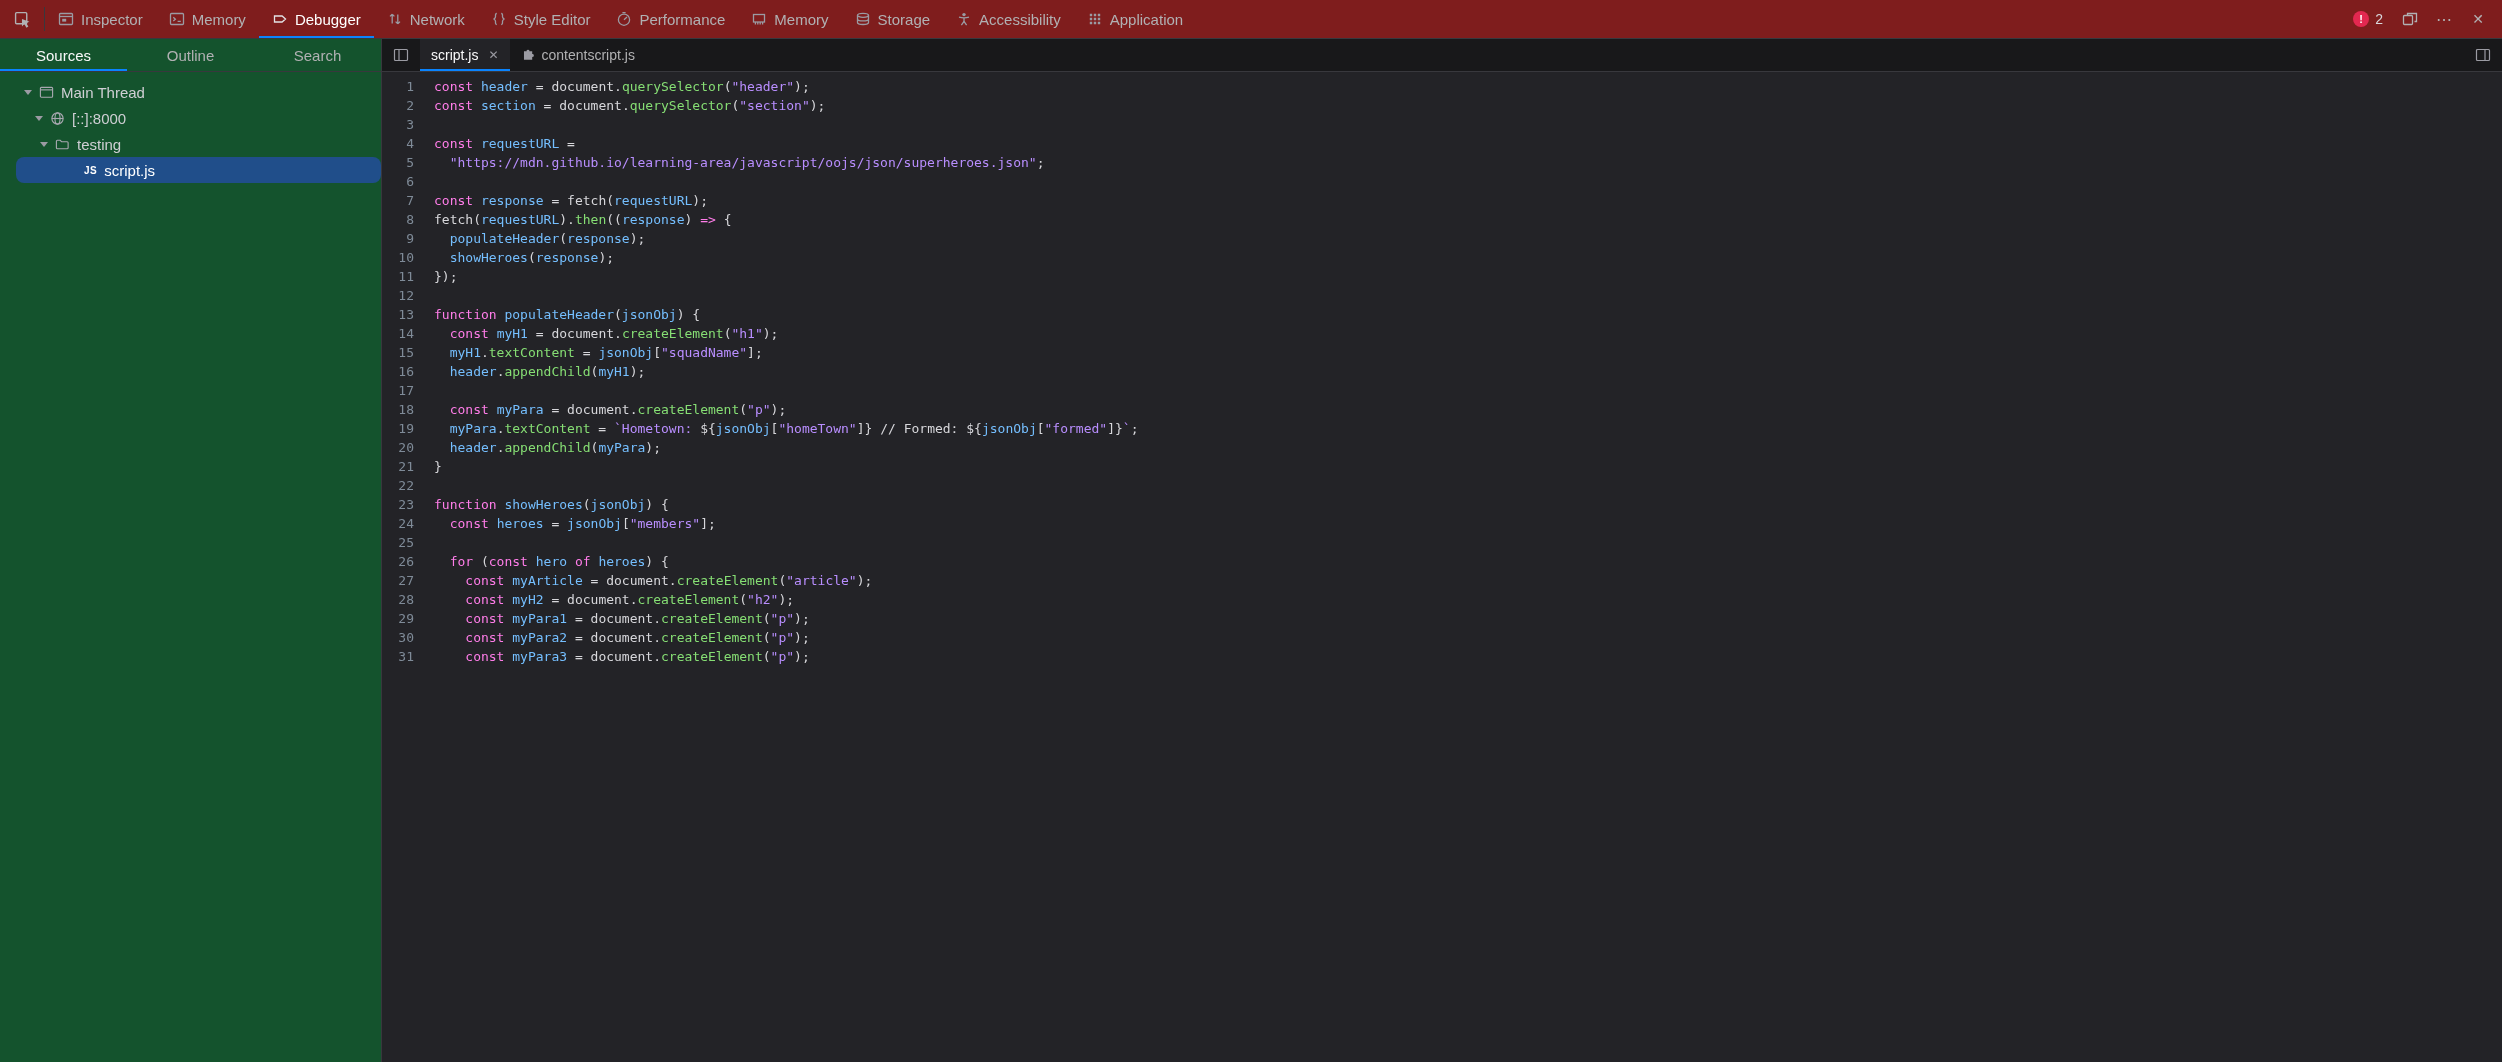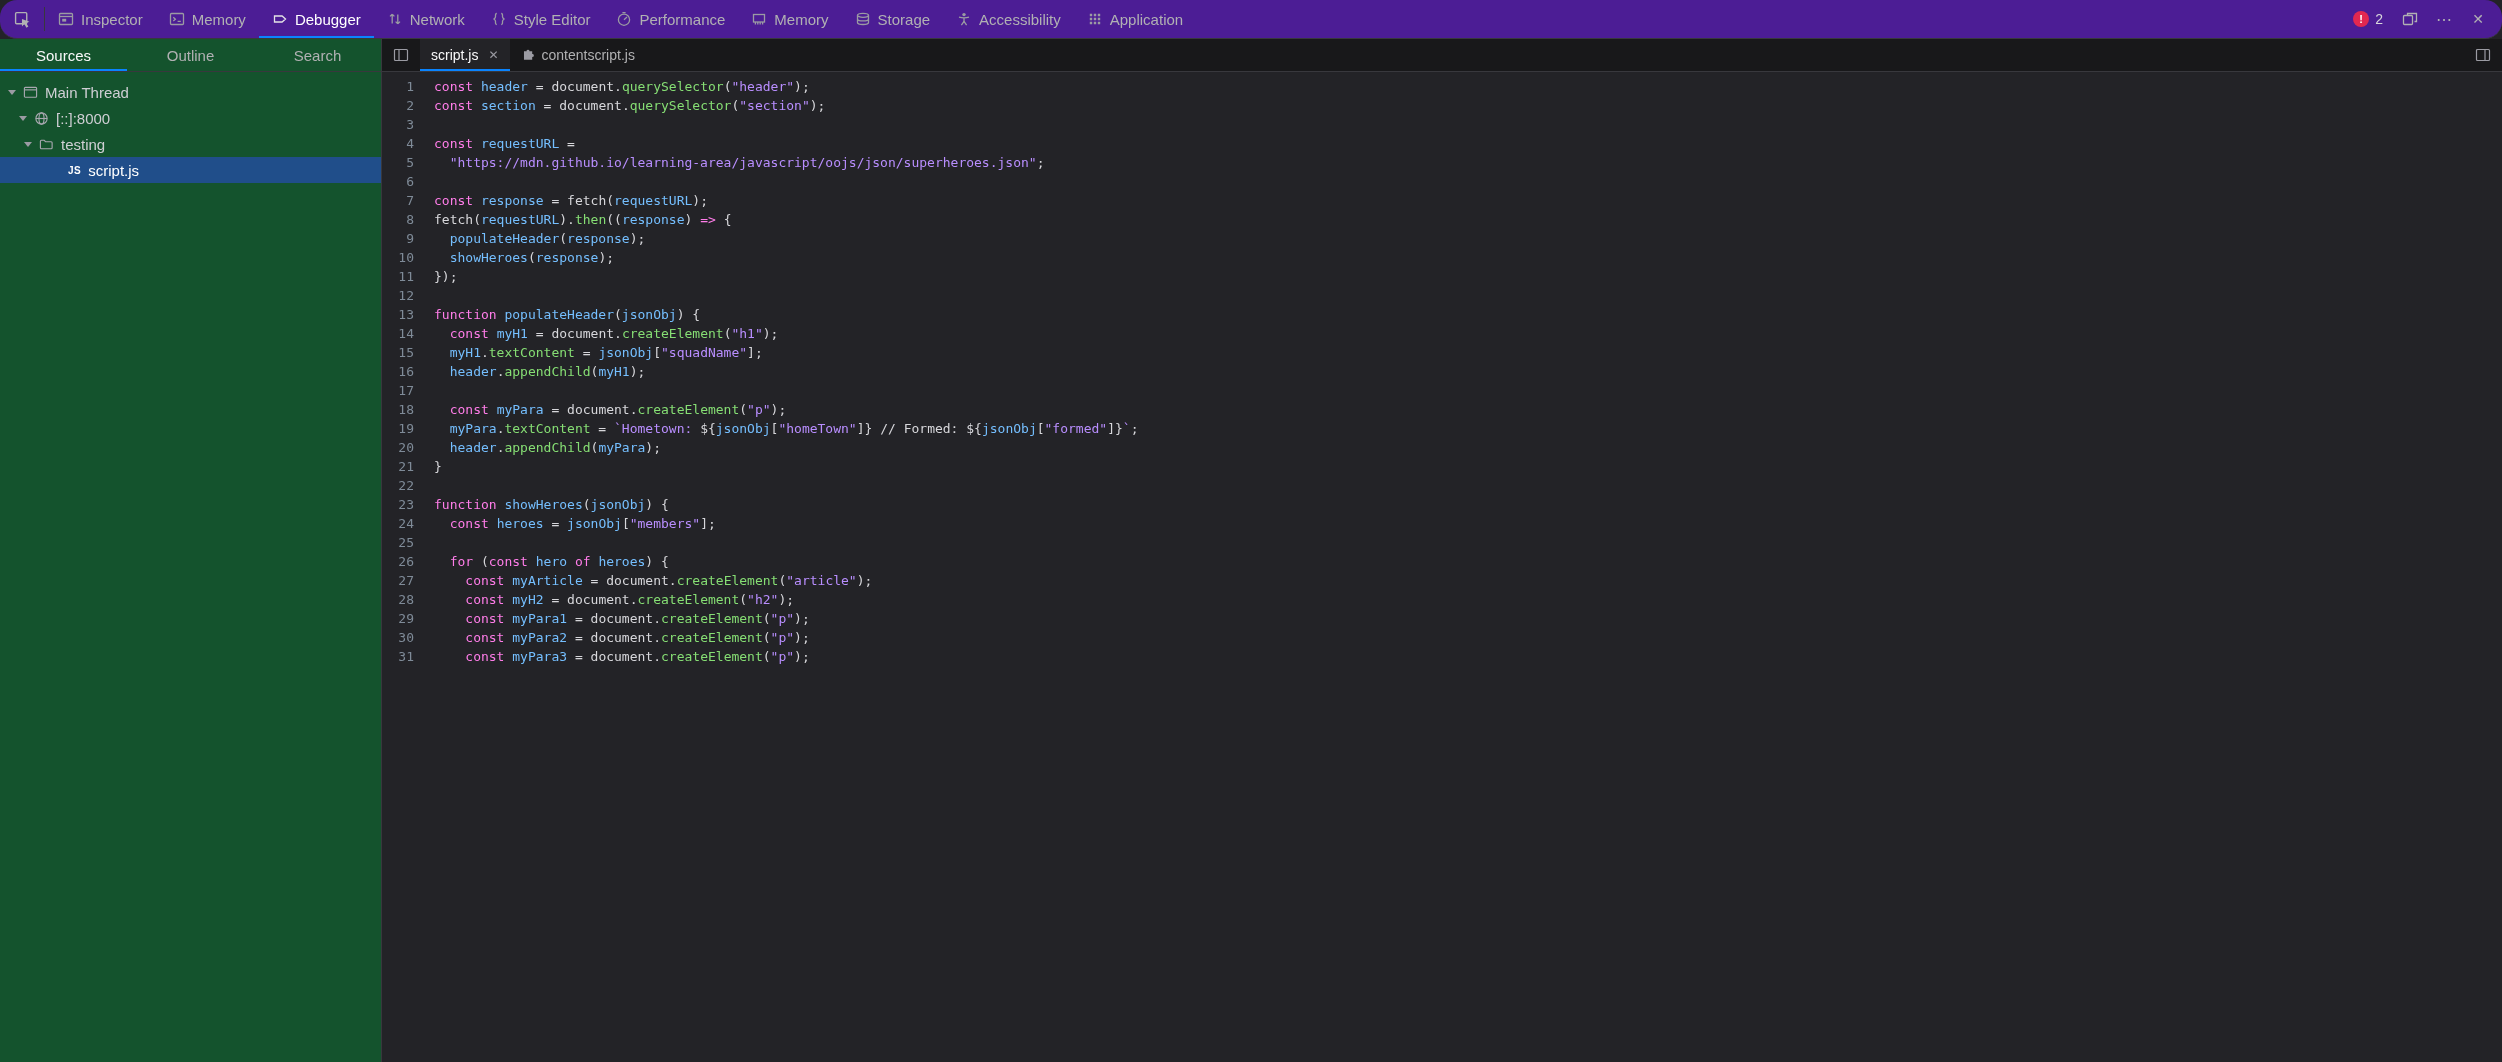--- a/index.html
+++ b/index.html
@@ -7,22 +7,22 @@
   body {
     background:#232327;
     font-family:"Liberation Sans", sans-serif;
     color:#d7d7db;
     -webkit-font-smoothing:antialiased;
   }
   svg { display:block; }
 
   
   .toolbar {
-    height:39px; background:#4c1d95; border-bottom:1px solid #38383d;
-    display:flex; align-items:stretch;border-radius:17px;
+    height:39px; background:#7f1d1d; border-bottom:1px solid #38383d;
+    display:flex; align-items:stretch;
   }
   .pick-btn { width:44px; display:flex; align-items:center; justify-content:center; color:#b1b1b3; cursor:pointer; }
   .vsep { width:1px; background:#38383d; margin:7px 0; }
   .tool-tab {
     position:relative; display:flex; align-items:center; gap:7px;
     padding:0 13px; font-size:15px; color:#b1b1b3; cursor:pointer; white-space:nowrap;
   }
   .tool-tab .ticon { color:#9b9ba3; }
   .tool-tab.active { color:#ffffff; }
   .tool-tab.active .ticon { color:#e3e3e6; }
@@ -47,21 +47,21 @@
   .sidebar { width:382px; flex:none; background:#14532d; border-right:1px solid #38383d; display:flex; flex-direction:column; }
   .side-tabs { height:33px; flex:none; display:flex; border-bottom:1px solid #38383d; }
   .side-tab {
     flex:1; position:relative; display:flex; align-items:center; justify-content:center;
     font-size:15px; color:#b1b1b3; cursor:pointer;
   }
   .side-tab.active { color:#f9f9fa; }
   .side-tab.active::after { content:""; position:absolute; left:0; right:0; bottom:0; height:2px; background:var(--c-accent,#0a84ff); }
 
   .tree { padding-top:7px; font-size:15px; color:#cfcfd4; }
-  .tree-row { height:26px; display:flex; align-items:center; gap:7px; cursor:pointer; white-space:nowrap; }
+  .tree-row { height:26px; display:flex; align-items:center; gap:7px; cursor:pointer; white-space:nowrap;margin-left:16px; }
   .tree-row .tw { color:#a8a8b0; }
   .tree-row.selected { background:var(--c-selection,#204e8a); color:#ffffff; }
   .tree-row.selected .tw { color:#ffffff; }
   .tri { width:0; height:0; border-left:4px solid transparent; border-right:4px solid transparent; border-top:5px solid #9b9ba3; flex:none; }
   .js-badge { font-size:10px; font-weight:bold; letter-spacing:.5px; }
 
   
   .editor { flex:1; display:flex; flex-direction:column; min-width:0; }
   .src-tabbar { height:33px; flex:none; background:#18181a; border-bottom:1px solid #38383d; display:flex; align-items:stretch; }
   .icon-btn { width:38px; display:flex; align-items:center; justify-content:center; color:#9b9ba3; cursor:pointer; }
@@ -260,21 +260,21 @@
       <div class="tree-row" style="padding-left:24px;">
         <span class="tri"></span>
         <span class="tw">
           <svg width="15" height="15" viewBox="0 0 16 16" fill="none" stroke="currentColor" stroke-width="1.2">
             <path d="M1.5 4.5c0-.6.4-1 1-1h3L7 5h6c.6 0 1 .4 1 1v5.5c0 .6-.4 1-1 1H2.5c-.6 0-1-.4-1-1z"></path>
           </svg>
         </span>
         <span>testing</span>
       </div>
 
-      <div class="tree-row selected" style="padding-left:68px;">
+      <div class="tree-row selected" style="padding-left:68px;border-radius:8px;">
         <span class="tw js-badge">JS</span>
         <span>script.js</span>
       </div>
     </div>
   </div>
 
   <div class="editor">
     <div class="src-tabbar">
       <div class="icon-btn">
         <span>

